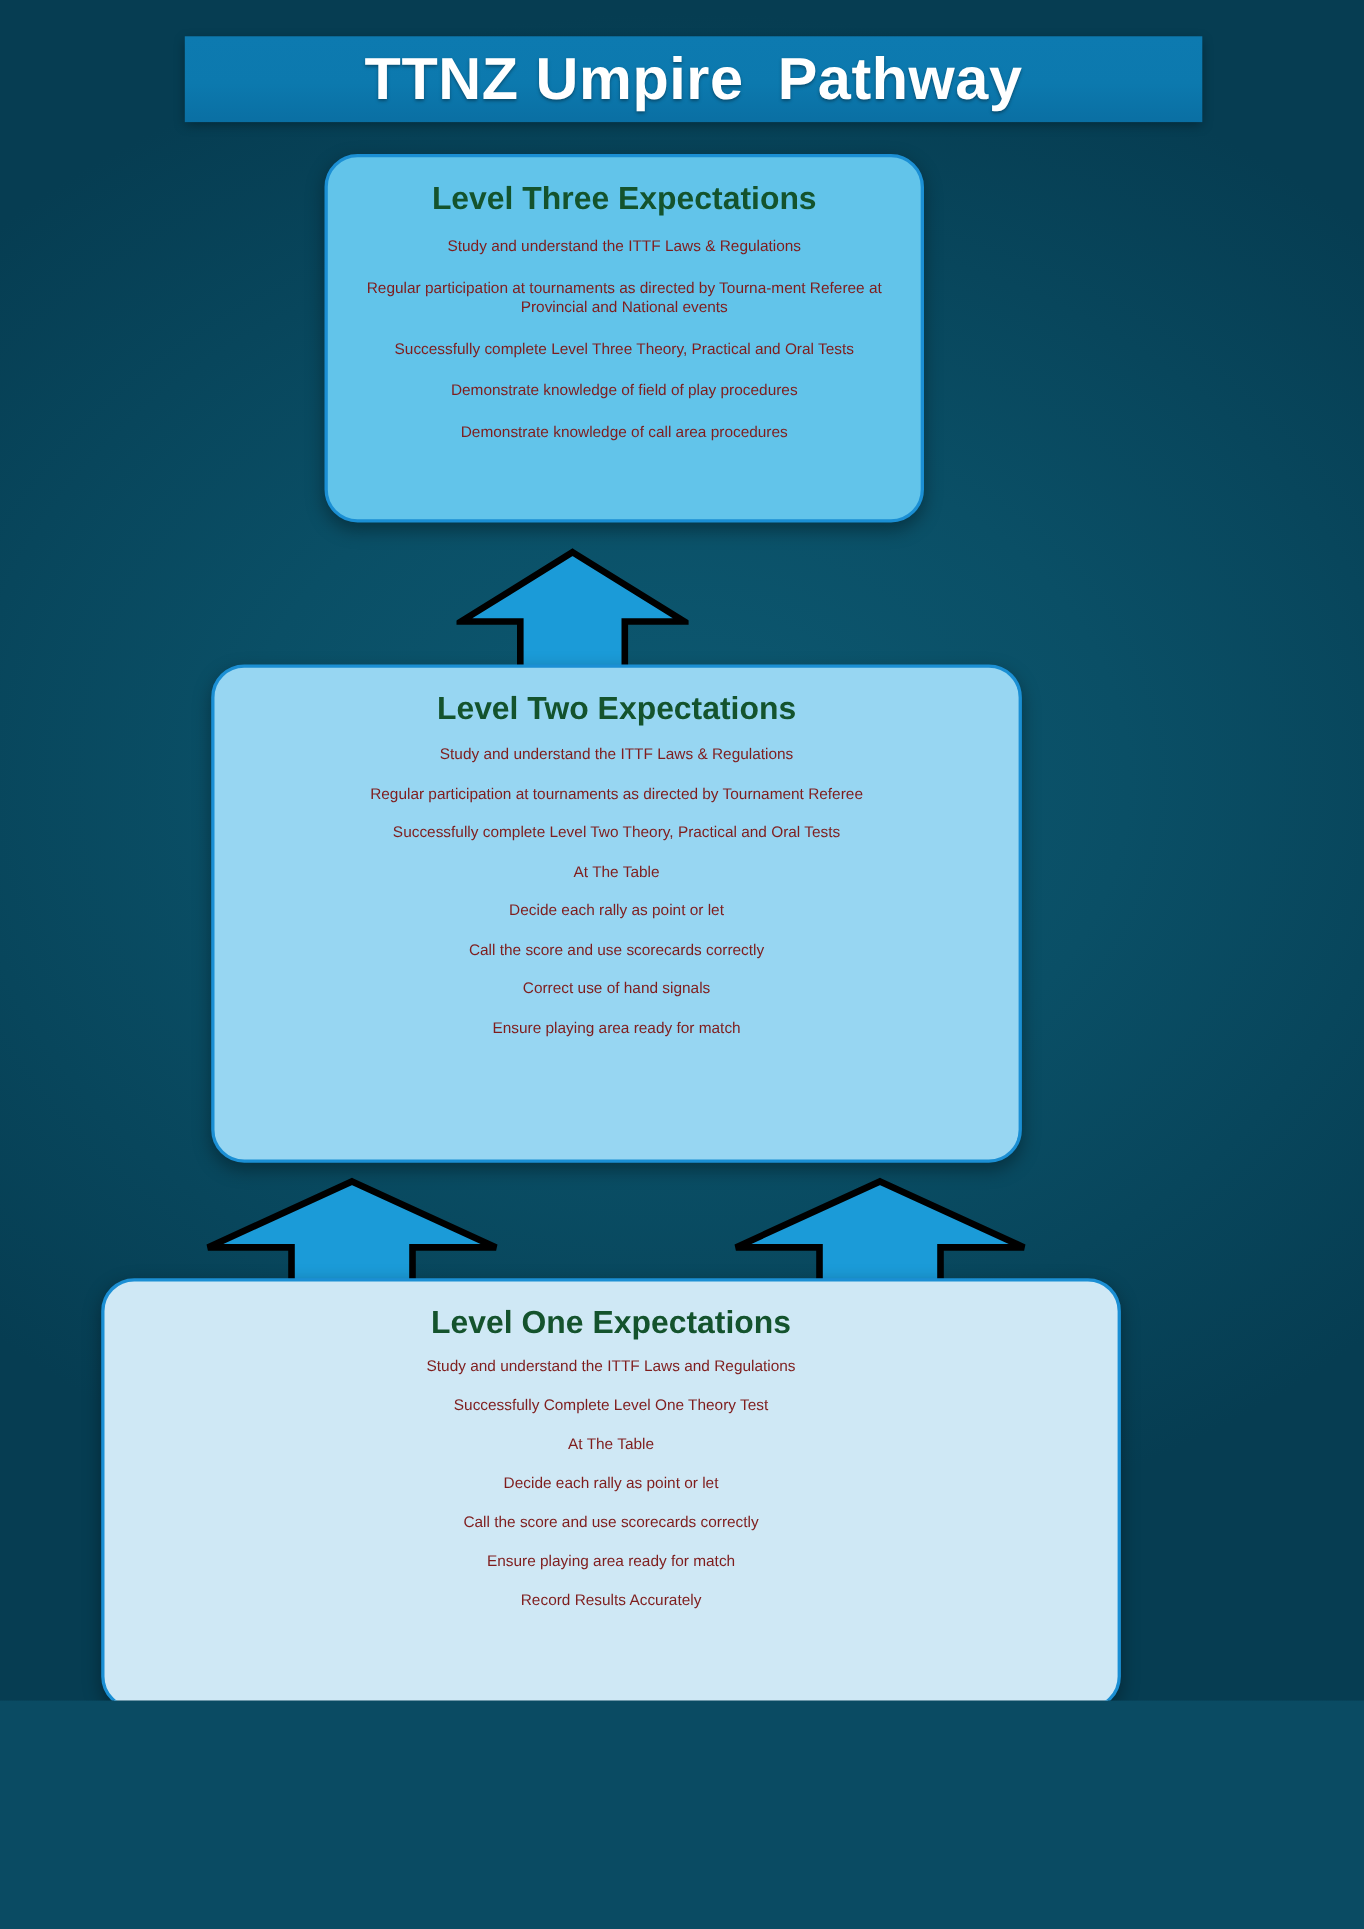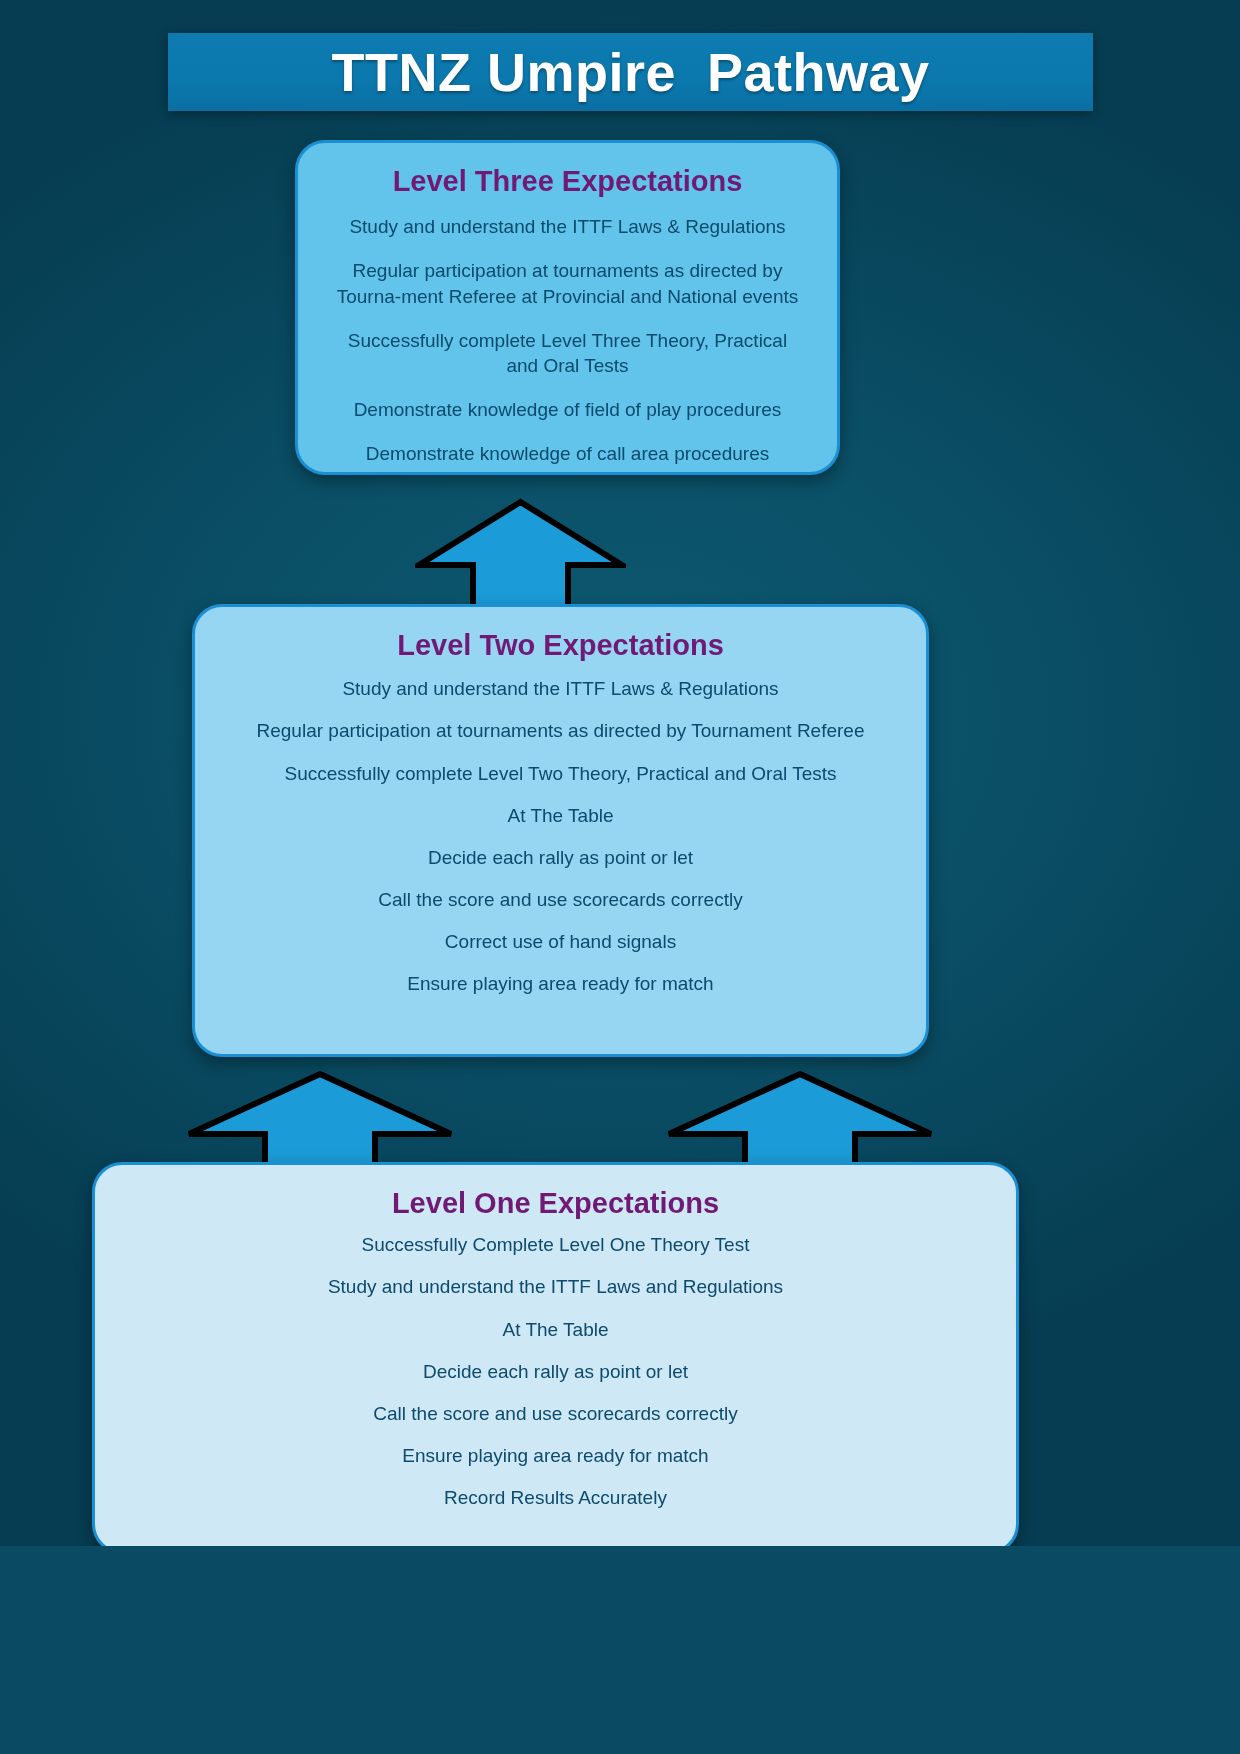--- a/index.html
+++ b/index.html
@@ -52,27 +52,27 @@
     box-sizing: border-box;
     border-radius: 30px;
     border: 3px solid #1b8fd4;
     box-shadow: 0 6px 16px rgba(0,0,0,0.35);
     text-align: center;
     z-index: 3;
   }
   .level-title {
     font-size: 29px;
     font-weight: bold;
-    color: #701a75;
+    color: #14532d;
     margin: 0 0 14px 0;
     line-height: 1.15;
   }
   .level-line {
-    font-size: 19px;
-    color: #0c4a6e;
+    font-size: 14px;
+    color: #7f1d1d;
     line-height: 1.32;
     margin: 0 0 17px 0;
   }
   .level-line:last-child { margin-bottom: 0; }
 
   #level-three {
     left: 295px;
     top: 140px;
     width: 545px;
     height: 335px;
@@ -158,22 +158,22 @@
   </div>
 
   <div class="arrow" id="arrow-two-one-right">
     <svg width="270" height="130" viewBox="0 0 270 130">
       <polygon points="135,4 266,64 190,64 190,126 80,126 80,64 4,64" fill="#1b9bd8" stroke="#000000" stroke-width="6" stroke-linejoin="miter"></polygon>
     </svg>
   </div>
 
   <div class="level-box" id="level-one">
     <div class="level-title">Level One Expectations</div>
+    <div class="level-line">Study and understand the ITTF Laws and Regulations</div>
     <div class="level-line">Successfully Complete Level One Theory Test</div>
-    <div class="level-line">Study and understand the ITTF Laws and Regulations</div>
     <div class="level-line">At The Table</div>
     <div class="level-line">Decide each rally as point or let</div>
     <div class="level-line">Call the score and use scorecards correctly</div>
     <div class="level-line">Ensure playing area ready for match</div>
     <div class="level-line">Record Results Accurately</div>
   </div>
 
 </div>
 
 </body></html>

